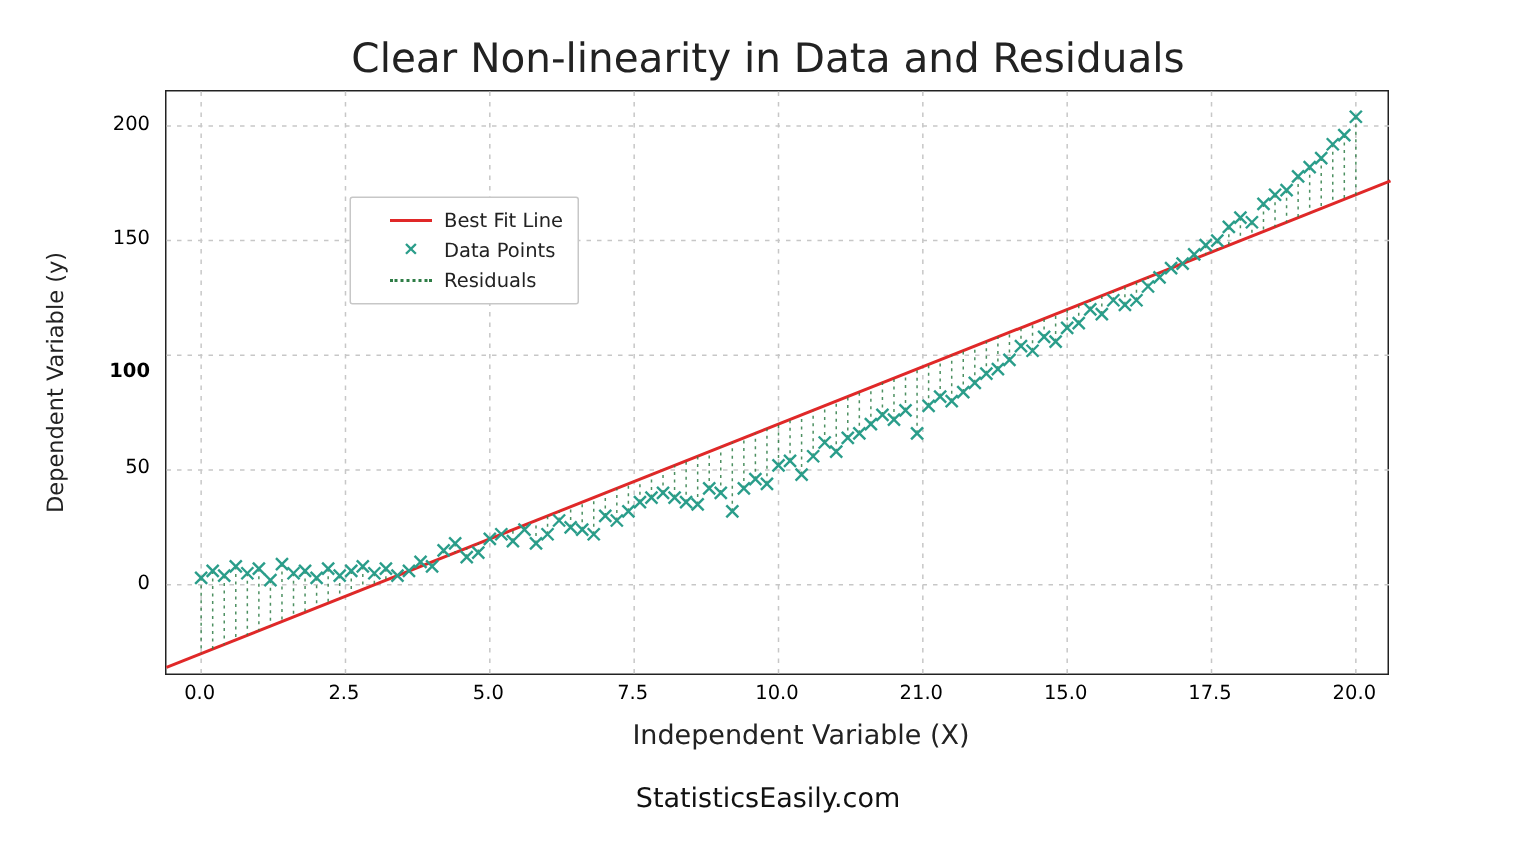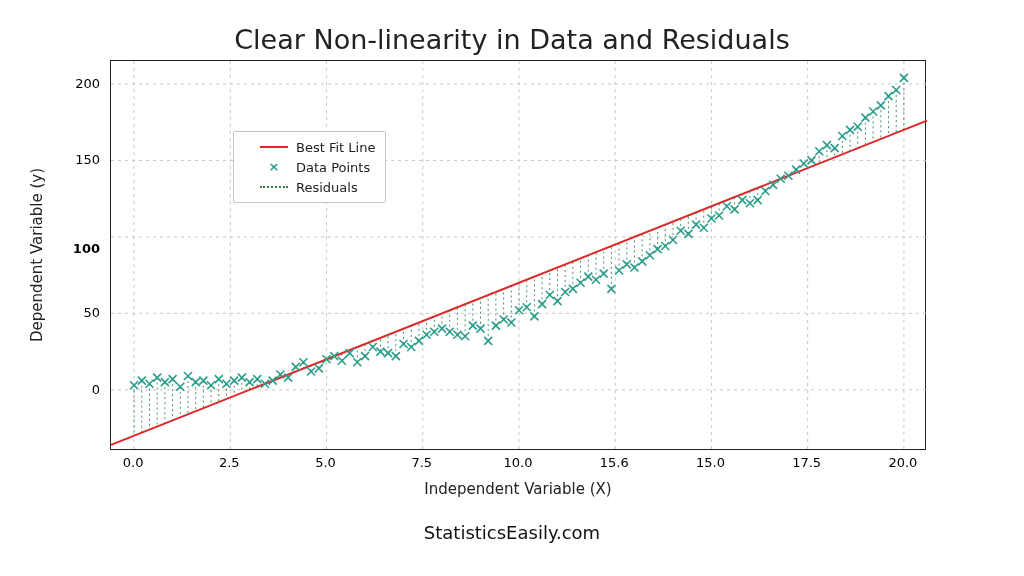--- a/index.html
+++ b/index.html
@@ -30,25 +30,25 @@
     position: absolute;
     left: 0;
     top: 24px;
     width: 1024px;
     text-align: center;
     font-size: 27px;
     font-weight: 400;
   }
   .xlabel {
     position: absolute;
-    left: 110px;
+    left: 126px;
     top: 480px;
     width: 816px;
     text-align: center;
-    font-size: 15px;
+    font-size: 18px;
   }
   .ylabel {
     position: absolute;
     left: 28px;
     top: 60px;
     width: 390px;
     height: 20px;
     text-align: center;
     font-size: 15px;
     transform-origin: 0 0;
@@ -695,21 +695,21 @@
 
   <div class="xlabel">Independent Variable (X)</div>
   <div class="ylabel">Dependent Variable (y)</div>
 
   <div id="xticks">
       <div class="xtick" style="left: 133.094px;">0.0</div>
       <div class="xtick" style="left: 229.321px;">2.5</div>
       <div class="xtick" style="left: 325.547px;">5.0</div>
       <div class="xtick" style="left: 421.774px;">7.5</div>
       <div class="xtick" style="left: 518px;">10.0</div>
-      <div class="xtick" style="left: 614.226px;">15.6</div>
+      <div class="xtick" style="left: 614.226px;">21.0</div>
       <div class="xtick" style="left: 710.453px;">15.0</div>
       <div class="xtick" style="left: 806.679px;">17.5</div>
       <div class="xtick" style="left: 902.906px;">20.0</div>
     </div>
   <div id="yticks">
       <div class="ytick" style="top: 388.824px;">0</div>
       <div class="ytick" style="top: 312.353px;">50</div>
       <div class="ytick" style="top: 248px; font-weight: bold;">100</div>
       <div class="ytick" style="top: 159.412px;">150</div>
       <div class="ytick" style="top: 82.9412px;">200</div>

